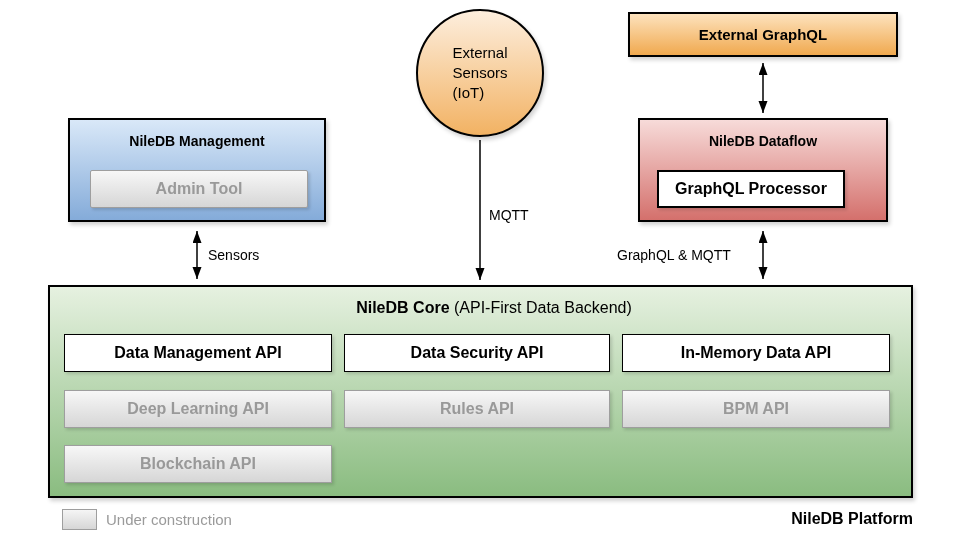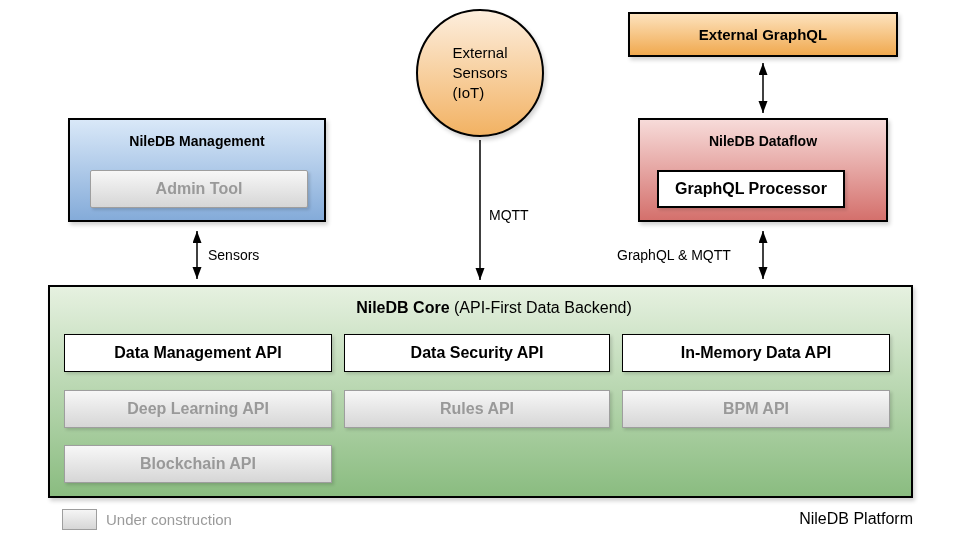--- a/index.html
+++ b/index.html
@@ -129,21 +129,21 @@
     position: absolute;
     left: 106px; top: 511px;
     font-size: 15px;
     color: #9a9a9a;
   }
 
   .platform-label {
     position: absolute;
     right: 47px; top: 510px;
     font-size: 16px;
-    font-weight: normal;
+    font-weight: bold;
     color: #000;
   }
 </style>
 </head>
 <body>
 
 <div class="canvas">
 
   <svg class="arrow-layer" width="960" height="540" viewBox="0 0 960 540">
     <defs>

